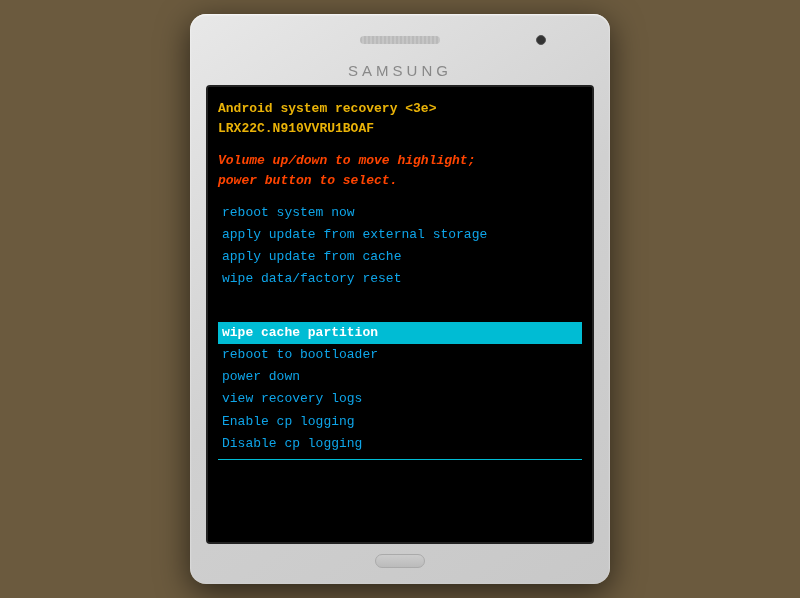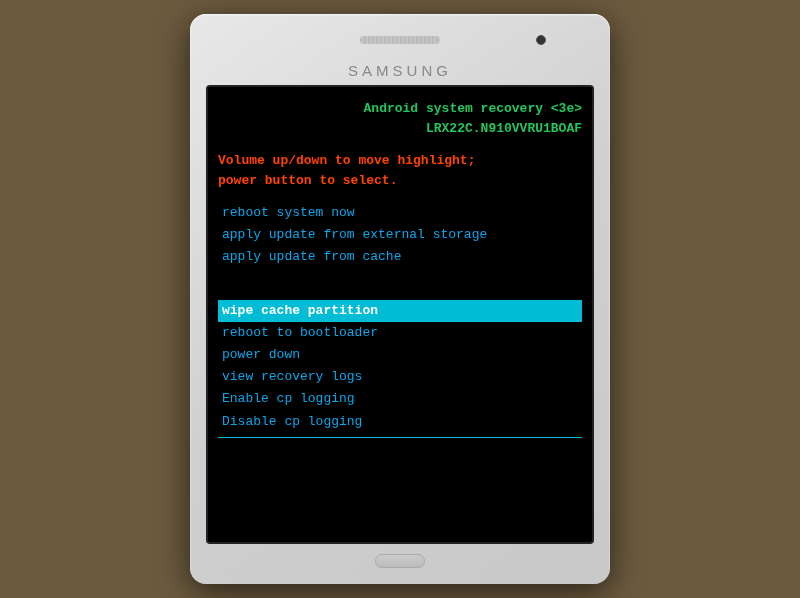--- a/index.html
+++ b/index.html
@@ -85,31 +85,31 @@
       height: 100%;
       background: #000;
       padding: 12px 10px;
       font-family: 'Courier New', Courier, monospace;
       font-size: 13px;
       line-height: 1.55;
       overflow: hidden;
     }
 
     .header-line {
-      color: #22c55e;
+      color: #eab308;
       font-weight: bold;
       margin-bottom: 0;
-      text-align: right;
     }
 
     .instructions {
       color: #ff4400;
       font-weight: bold;
       margin-top: 12px;
       margin-bottom: 10px;
+      font-style: italic;
     }
 
     .menu-item {
       color: #0ea5e9;
       padding: 1px 4px;
       display: block;
       white-space: pre;
     }
 
     .menu-item.selected {
@@ -159,20 +159,21 @@
       <div class="header-line">LRX22C.N910VVRU1BOAF</div>
 
       <div class="instructions">
         <span>Volume up/down to move highlight;</span><br>
         <span>power button to select.</span>
       </div>
 
       <span class="menu-item">reboot system now</span>
       <span class="menu-item">apply update from external storage</span>
       <span class="menu-item">apply update from cache</span>
+      <span class="menu-item">wipe data/factory reset</span>
       <span class="menu-item selected">wipe cache partition</span>
       <span class="menu-item">reboot to bootloader</span>
       <span class="menu-item">power down</span>
       <span class="menu-item">view recovery logs</span>
       <span class="menu-item">Enable cp logging</span>
       <span class="menu-item">Disable cp logging</span>
       <hr class="separator-line">
     </div>
   </div>
 

